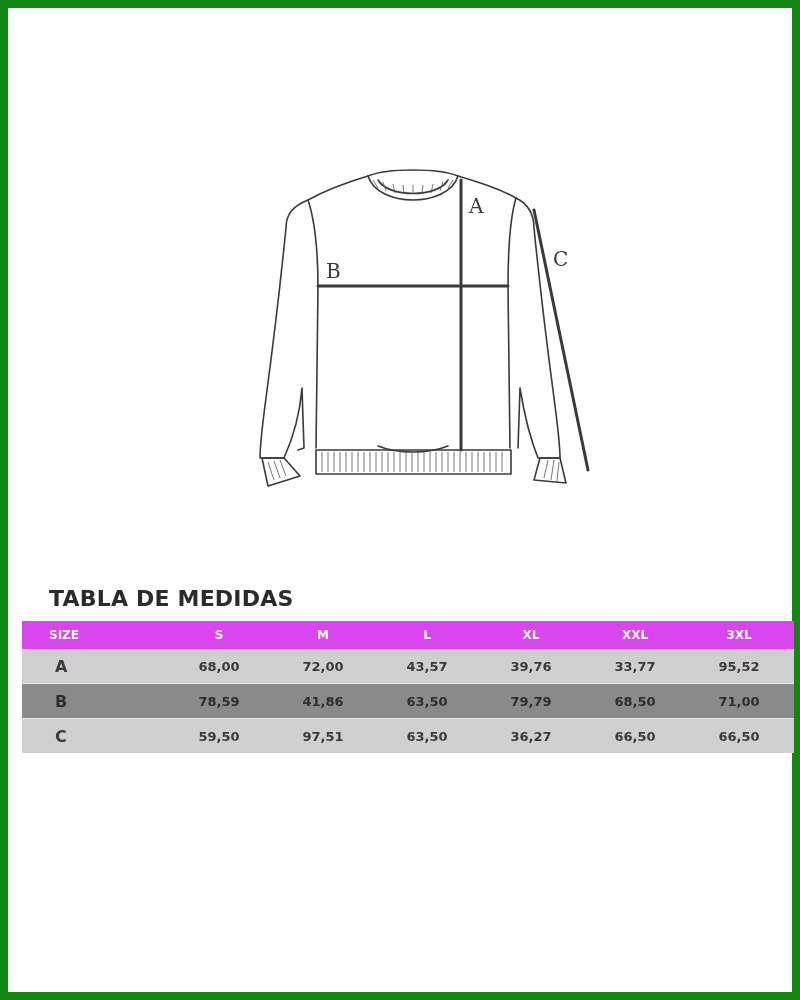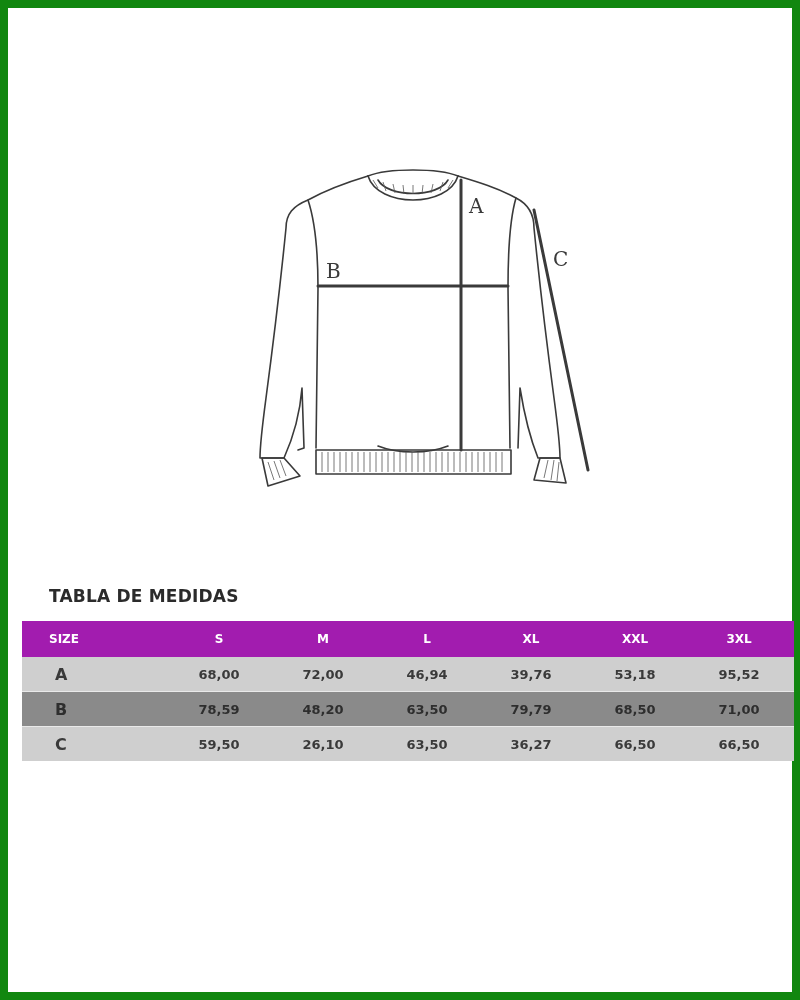--- a/index.html
+++ b/index.html
@@ -1,22 +1,22 @@
 <!DOCTYPE html>
 <html><head>
   <meta charset="utf-8">
   <style>
     html, body { margin: 0; padding: 0; }
     body { width: 800px; height: 1000px; position: relative; background: #fff; overflow: hidden; }
     .frame { position: absolute; left: 0; top: 0; width: 800px; height: 1000px; box-sizing: border-box; border: 8px solid #11870f; background: #ffffff; }
     .illustration { position: absolute; left: 240px; top: 150px; width: 360px; height: 340px; }
-    .title { position: absolute; left: 41px; top: 578px; font-family: "DejaVu Sans", sans-serif; font-weight: bold; font-size: 17px; color: #2b2b2b; letter-spacing: 0.2px; }
+    .title { position: absolute; left: 41px; top: 578px; font-family: "DejaVu Sans", sans-serif; font-weight: bold; font-size: 22px; color: #2b2b2b; letter-spacing: 0.2px; }
     .table { position: absolute; left: 14px; top: 613px; width: 772px; font-family: "DejaVu Sans", sans-serif; font-weight: bold; }
     .row { display: flex; align-items: center; height: 34px; }
-    .row.header { background: #a21caf; height: 36px; color: #ffffff; font-size: 12px; }
+    .row.header { background: #d946ef; height: 28px; color: #ffffff; font-size: 12px; }
     .row.light { background: #cfcfcf; color: #3a3a3a; font-size: 13px; }
     .row.dark { background: #8a8a8a; color: #2e2e2e; font-size: 13px; }
     .sep { height: 1px; background: #e9e9e9; }
     .cell-label { width: 120px; padding-left: 27px; box-sizing: border-box; }
     .row.light .cell-label, .row.dark .cell-label { padding-left: 33px; font-size: 16px; }
     .cell { width: 104px; text-align: center; }
     .cell:nth-child(2) { margin-left: 25px; }
   </style>
 </head>
 <body>
@@ -71,39 +71,39 @@
       <div class="cell">M</div>
       <div class="cell">L</div>
       <div class="cell">XL</div>
       <div class="cell">XXL</div>
       <div class="cell">3XL</div>
     </div>
     <div class="row light">
       <div class="cell-label">A</div>
       <div class="cell">68,00</div>
       <div class="cell">72,00</div>
-      <div class="cell">46,94</div>
+      <div class="cell">43,57</div>
       <div class="cell">39,76</div>
-      <div class="cell">53,18</div>
+      <div class="cell">33,77</div>
       <div class="cell">95,52</div>
     </div>
     <div class="sep"></div>
     <div class="row dark">
       <div class="cell-label">B</div>
       <div class="cell">78,59</div>
-      <div class="cell">48,20</div>
+      <div class="cell">41,86</div>
       <div class="cell">63,50</div>
       <div class="cell">79,79</div>
       <div class="cell">68,50</div>
       <div class="cell">71,00</div>
     </div>
     <div class="sep"></div>
     <div class="row light">
       <div class="cell-label">C</div>
       <div class="cell">59,50</div>
-      <div class="cell">26,10</div>
+      <div class="cell">97,51</div>
       <div class="cell">63,50</div>
       <div class="cell">36,27</div>
       <div class="cell">66,50</div>
       <div class="cell">66,50</div>
     </div>
   </div>
 </div>
 
 </body></html>

